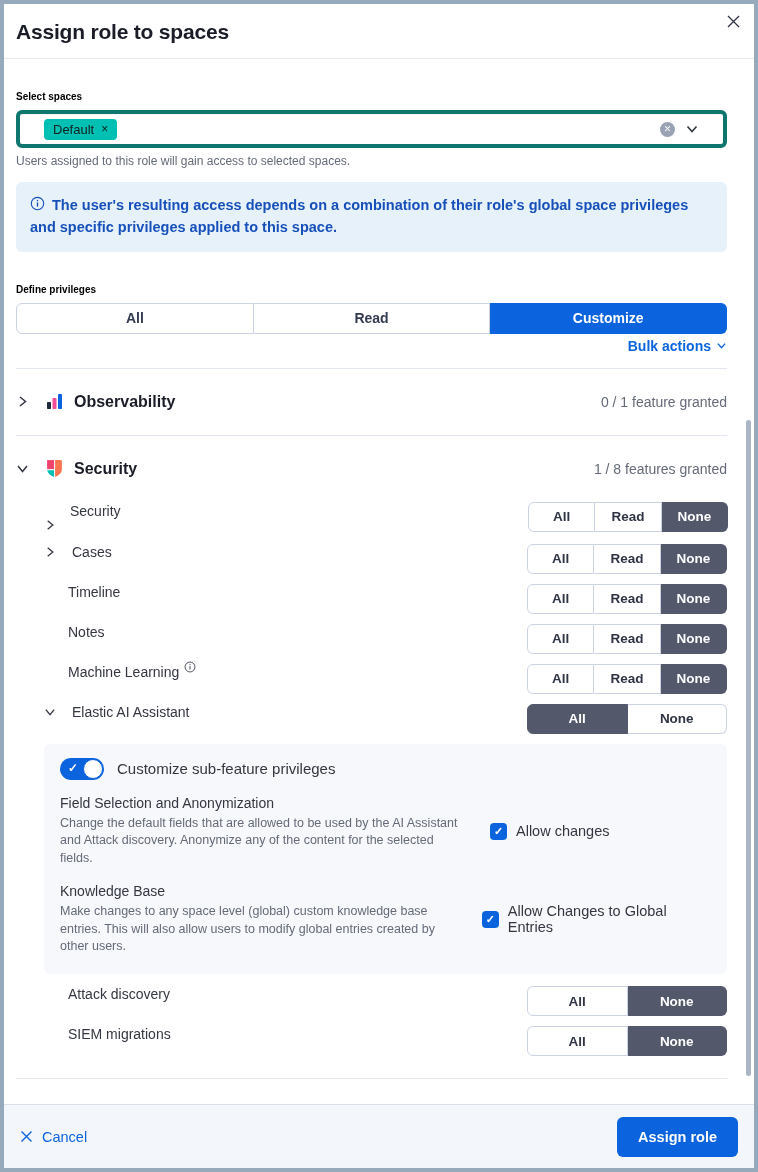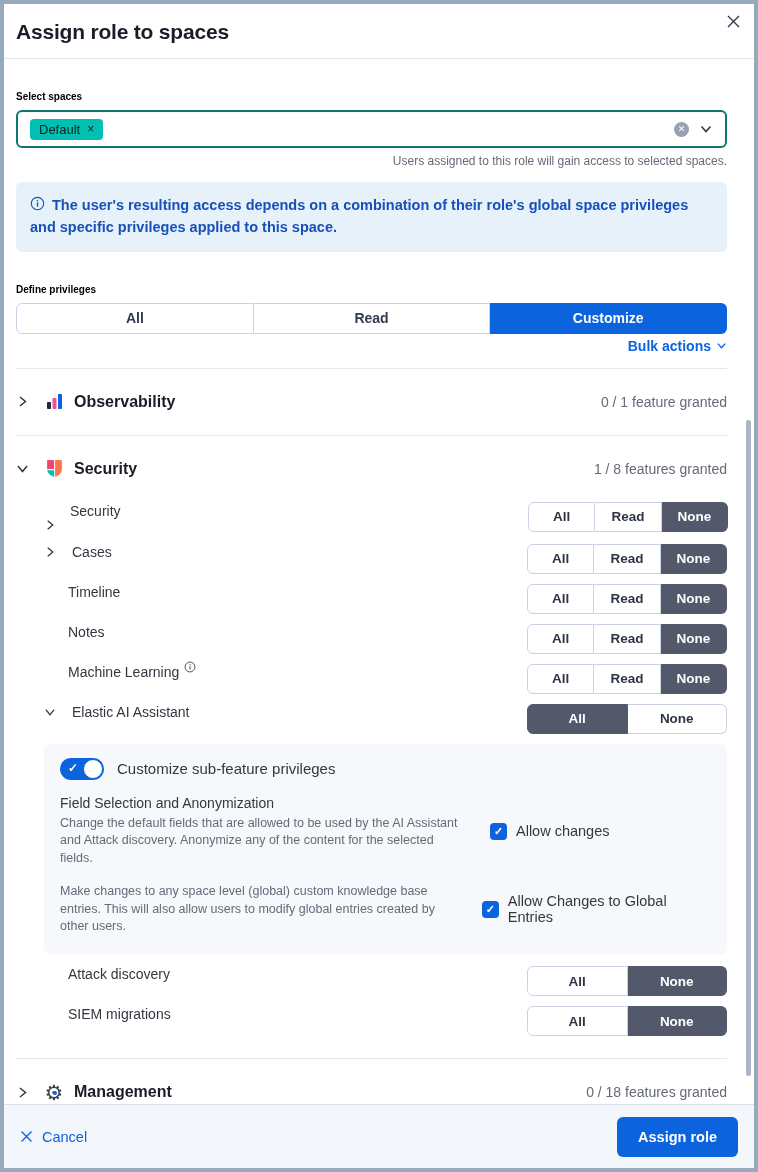--- a/index.html
+++ b/index.html
@@ -19,30 +19,30 @@
   .title { font-size: 21px; font-weight: 700; color: #1a1d27; letter-spacing: -0.2px; }
   .close-btn { position: absolute; top: 6px; right: 10px; width: 22px; height: 22px;
     display: flex; align-items: center; justify-content: center; cursor: pointer; background: none; border: none; }
   .divider { height: 1px; background: #e3e8f0; }
 
   .body { padding: 0 27px 0 12px; }
 
   .form-label { margin-top: 32px; font-size: 10px; font-weight: 600; color: #000000; }
 
   
-  .combo { margin-top: 8px; height: 38px; border: 2px solid #0f766e; border-radius: 6px;
-    background: #fff; display: flex; align-items: center; padding: 0 12px; box-shadow: inset 0 1px 1px rgba(152,162,179,0.1); }
+  .combo { margin-top: 8px; height: 38px; border: 4px solid #0f766e; border-radius: 6px;
+    background: #fff; display: flex; align-items: center; padding: 0 24px; box-shadow: inset 0 1px 1px rgba(152,162,179,0.1); }
   .space-badge { background: #00bfb3; color: #0a211f; font-size: 13px; font-weight: 500;
     border-radius: 4px; padding: 3px 9px; display: inline-flex; align-items: center; gap: 7px; }
   .badge-x { font-size: 12px; font-weight: 400; }
   .combo-right { margin-left: auto; display: flex; align-items: center; gap: 10px; }
   .clear-circle { width: 15px; height: 15px; border-radius: 50%; background: #98a2b3; color: #fff;
     font-size: 9px; display: flex; align-items: center; justify-content: center; line-height: 1; cursor: pointer; }
 
-  .help-text { margin-top: 6px; font-size: 12px; color: #646a77; text-align: right; }
+  .help-text { margin-top: 6px; font-size: 12px; color: #646a77; }
 
   
   .callout { margin-top: 14px; background: #e6f1fa; border-radius: 6px; padding: 13px 14px;
     font-size: 14.5px; font-weight: 600; color: #1750ba; line-height: 1.5; }
   .callout .info-i { display:inline-block; margin-right: 7px; transform: translateY(1px); }
 
   
   .btn-group-lg { margin-top: 8px; display: flex; height: 31px; border-radius: 6px; width: 100%; }
   .bg-seg { flex: 1; display: flex; align-items: center; justify-content: center;
     font-size: 14px; font-weight: 600; color: #333b52; background: #fff;
@@ -327,20 +327,21 @@
             <div class="subfeat-desc">Change the default fields that are allowed to be used by the AI Assistant and Attack discovery. Anonymize any of the content for the selected fields.</div>
           </div>
           <div class="subfeat-right">
             <span class="checkbox">✓</span>
             <span class="checkbox-label">Allow changes</span>
           </div>
         </div>
 
         <div class="subfeat">
           <div class="subfeat-text">
+            <div class="subfeat-title">Knowledge Base</div>
             <div class="subfeat-desc">Make changes to any space level (global) custom knowledge base entries. This will also allow users to modify global entries created by other users.</div>
           </div>
           <div class="subfeat-right">
             <span class="checkbox">✓</span>
             <span class="checkbox-label">Allow Changes to Global Entries</span>
           </div>
         </div>
       </div>
 
       <div class="feat-row">

